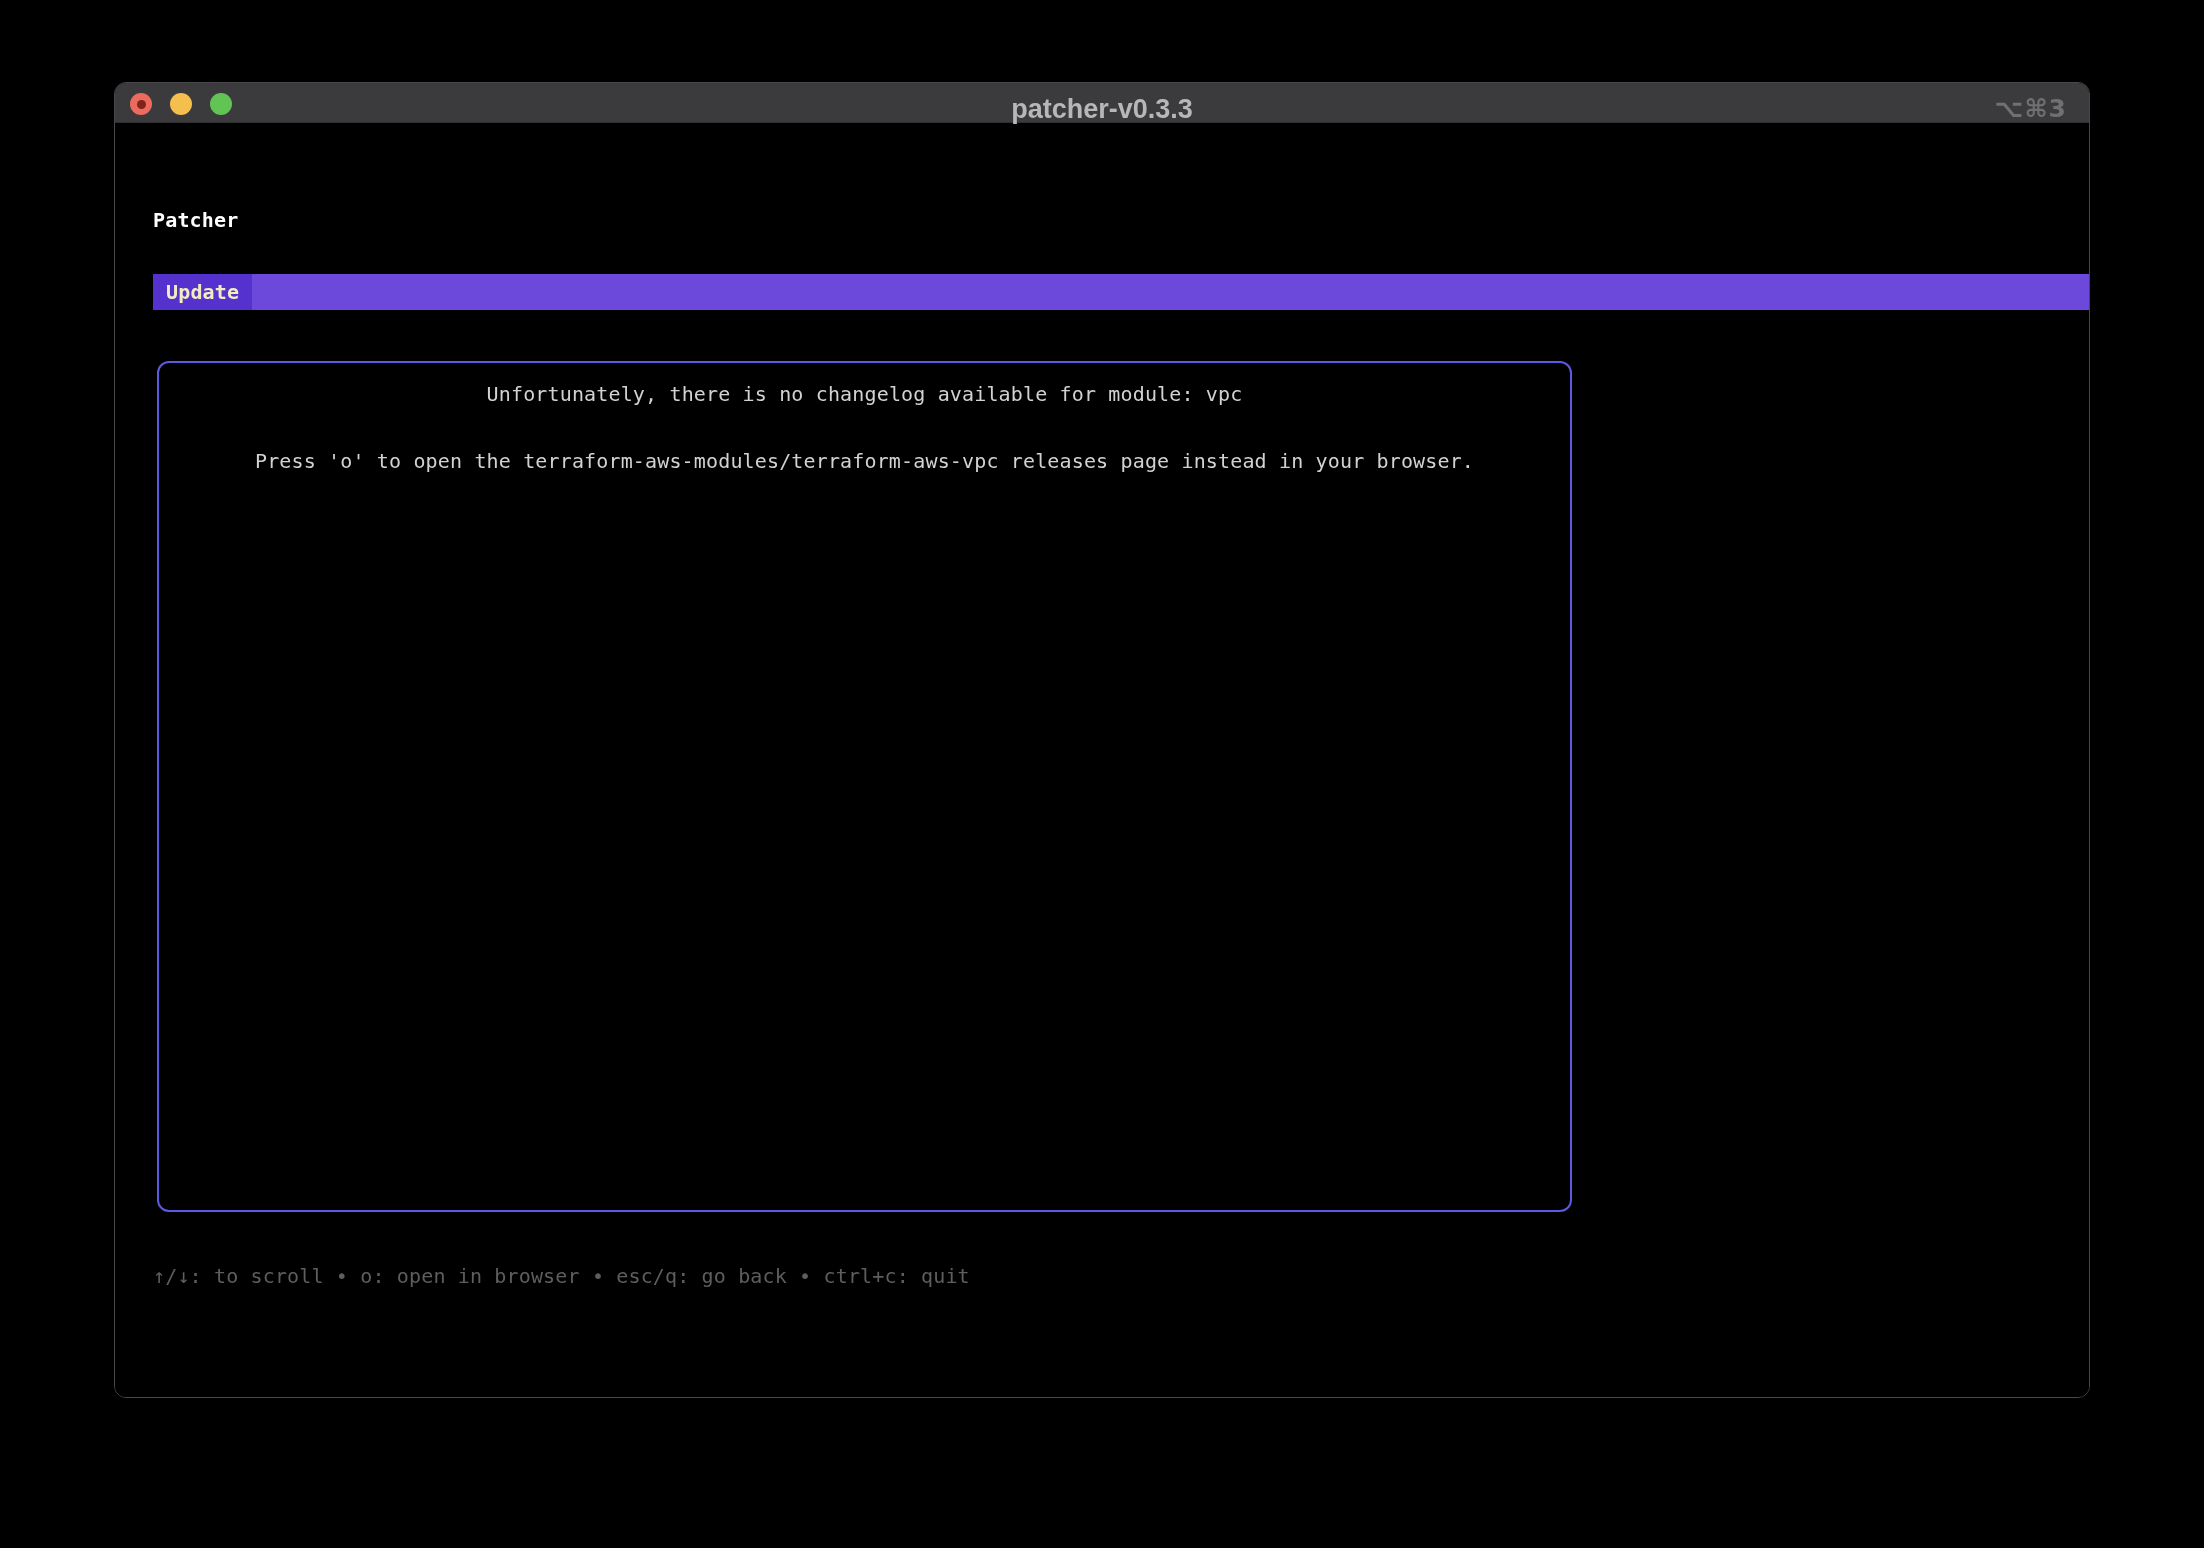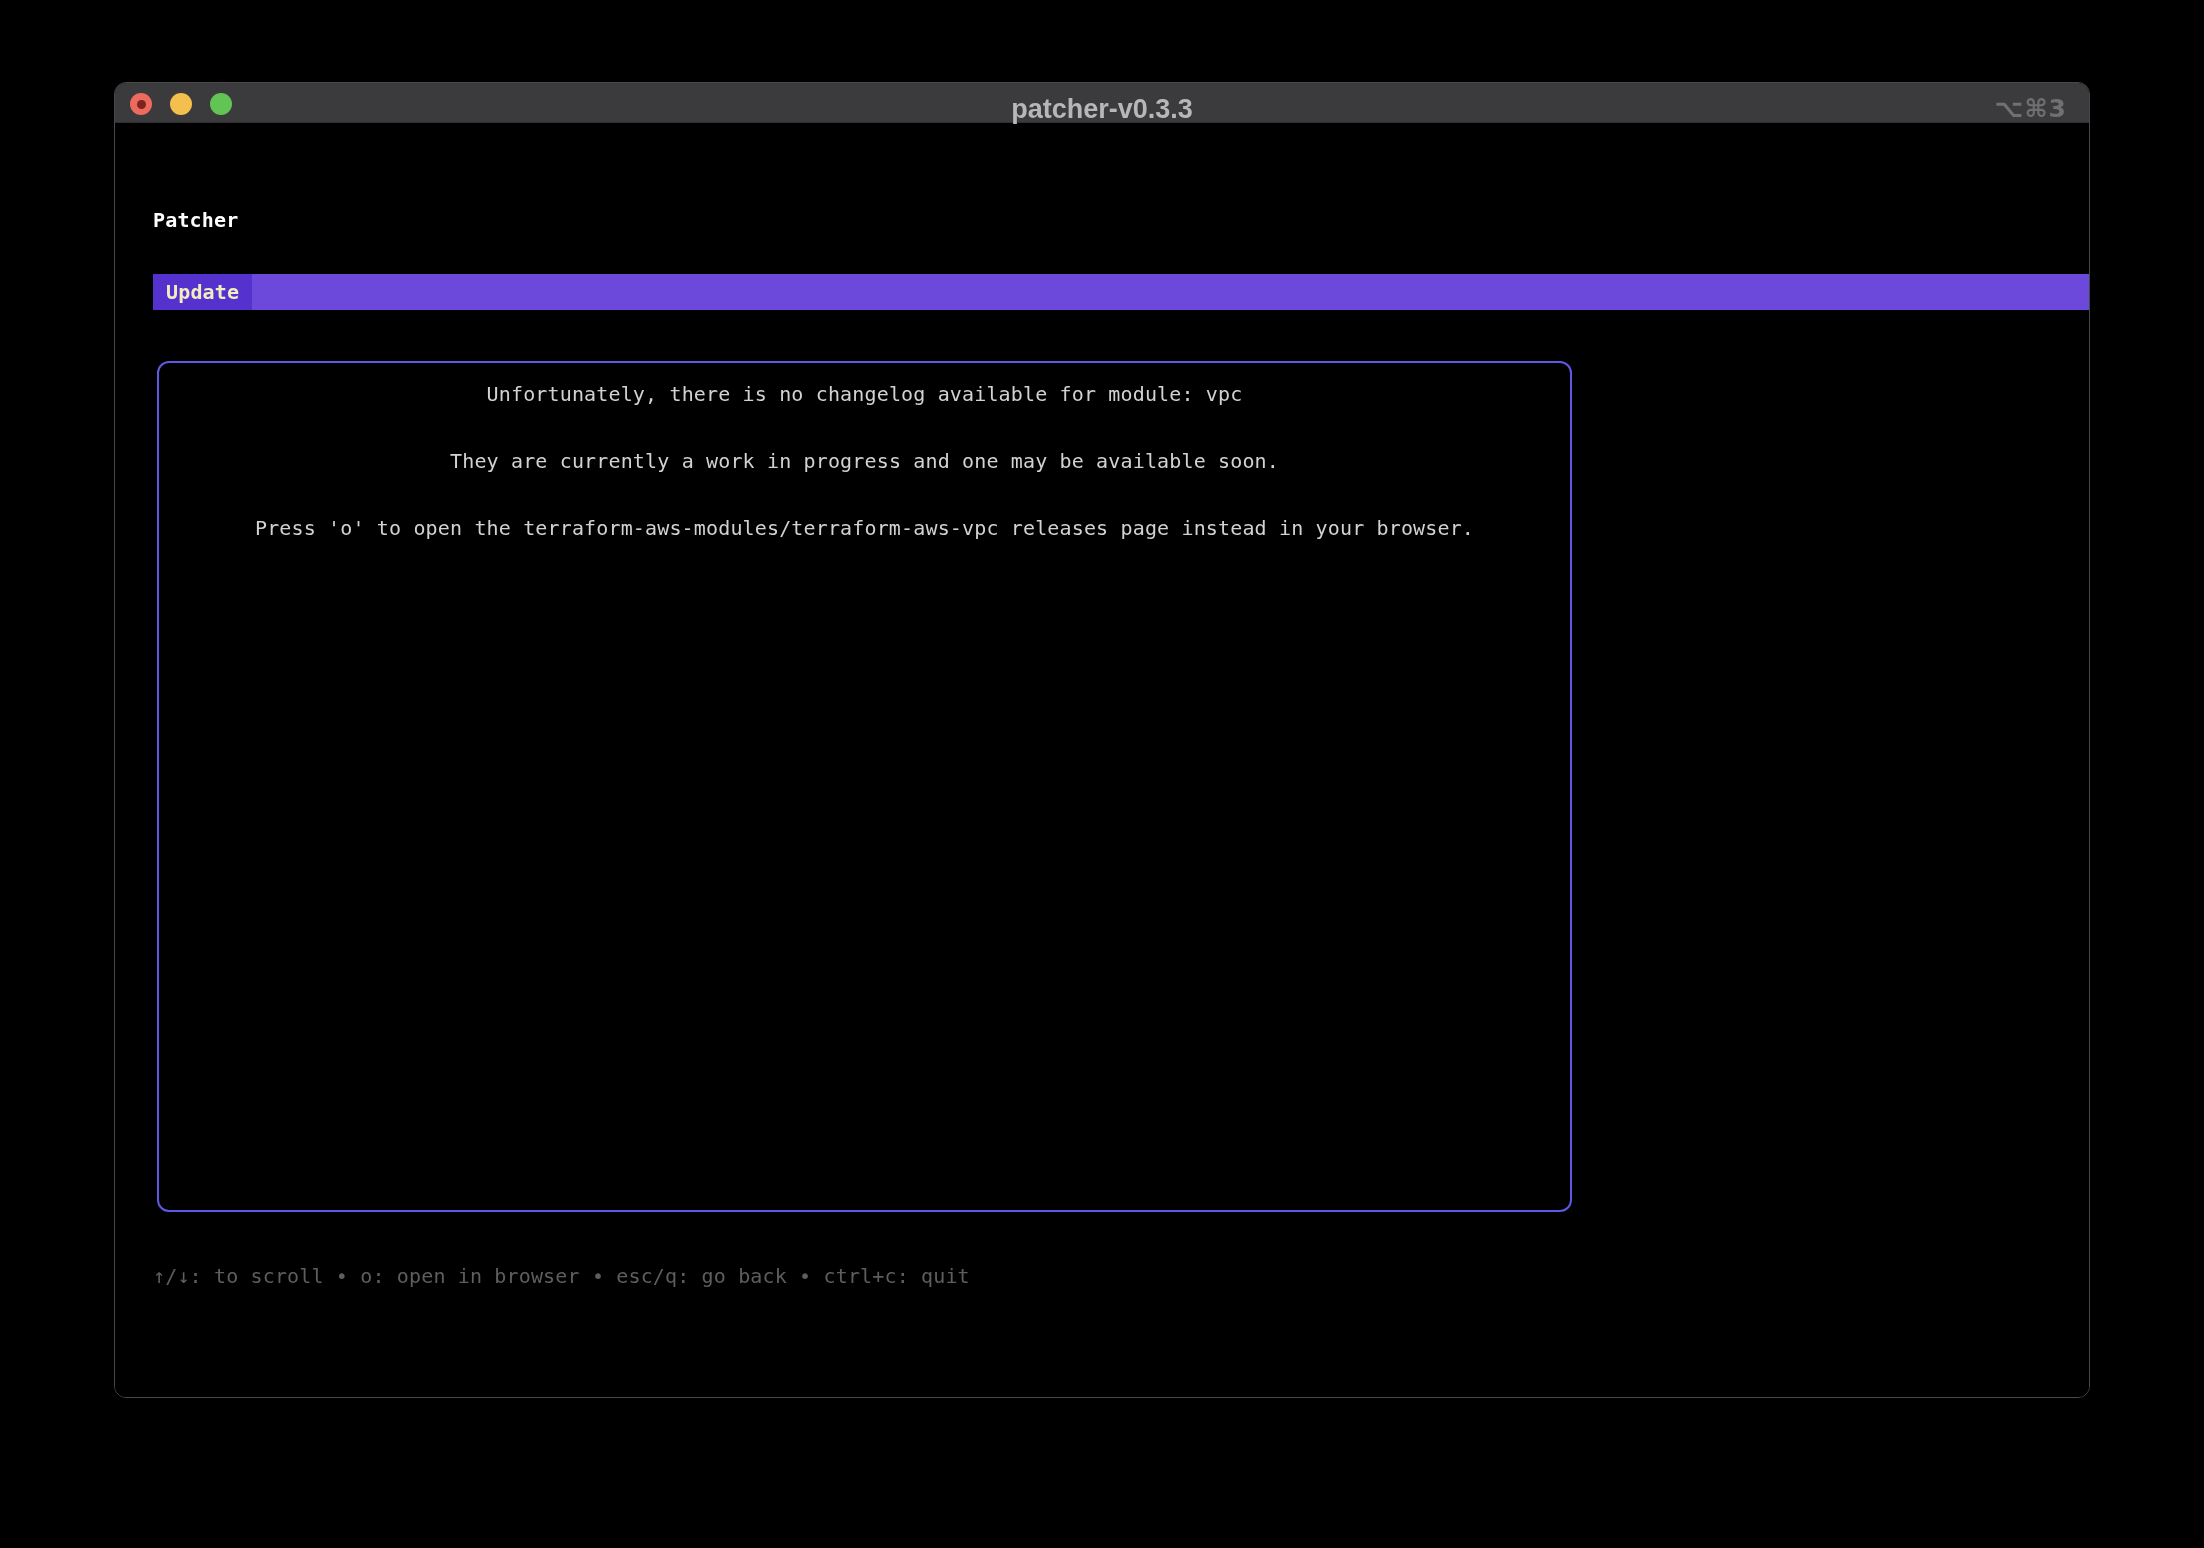--- a/index.html
+++ b/index.html
@@ -152,20 +152,19 @@
   <div class="term">
 
     <div class="app-heading">Patcher</div>
 
     <div class="tab-bar">
       <div class="tab">Update</div>
     </div>
 
     <div class="changelog-box">
       <p>Unfortunately, there is no changelog available for module: vpc</p>
-      <p>They are currently a work in progress and one may be available soon.</p>
       <p>Press 'o' to open the terraform-aws-modules/terraform-aws-vpc releases page instead in your browser.</p>
     </div>
 
     <div class="help-bar">↑/↓: to scroll • o: open in browser • esc/q: go back • ctrl+c: quit</div>
 
   </div>
 </div>
 
 </body></html>

